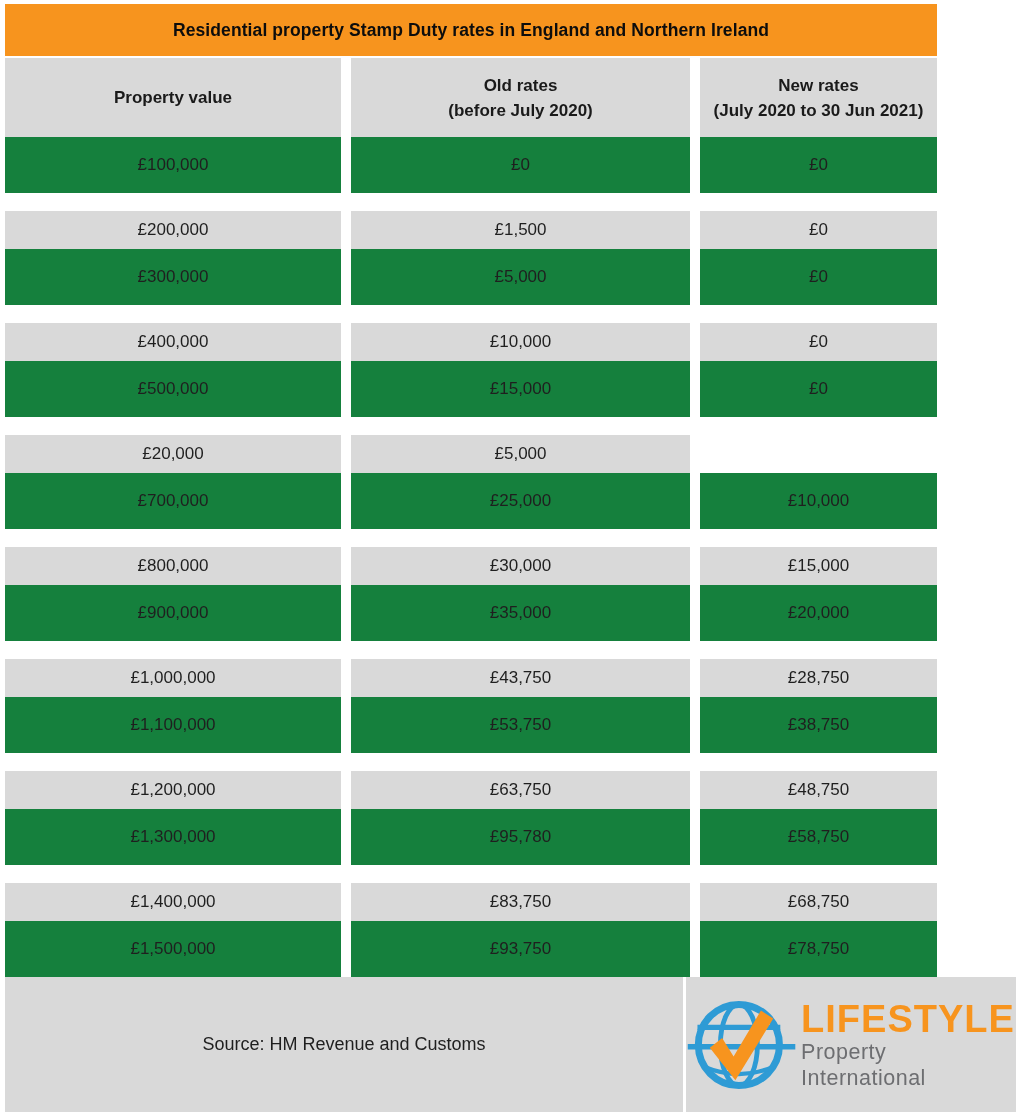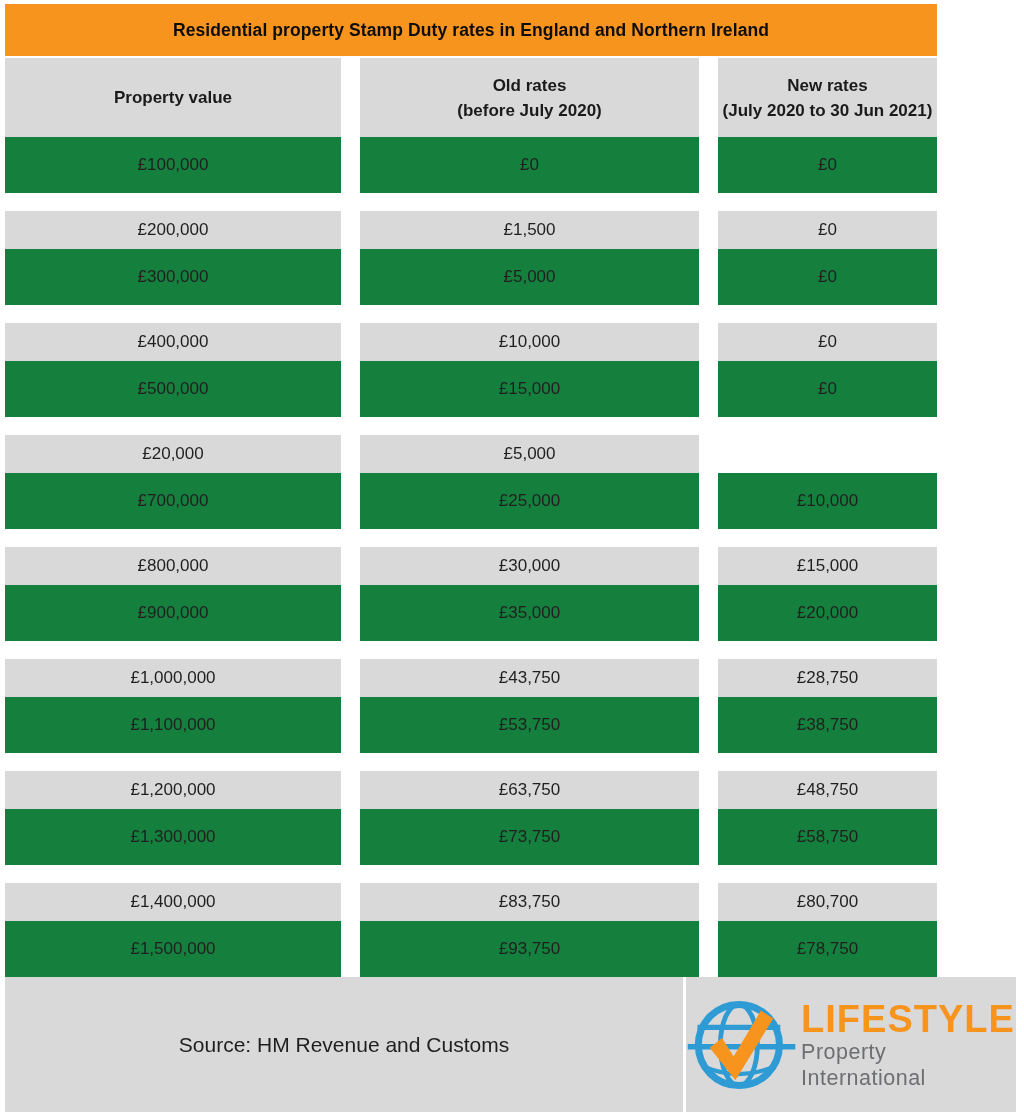--- a/index.html
+++ b/index.html
@@ -29,21 +29,21 @@
   .banner .title {
     font-weight: bold;
     font-size: 17.5px;
     color: #0d0d0d;
     letter-spacing: 0.1px;
   }
   
   .grid-row {
     display: grid;
     grid-template-columns: 336px 339px 1fr;
-    column-gap: 19px;
+    column-gap: 10px;
   }
   .header-row { height: 79px; }
   .header-cell {
     background: #D9D9D9;
     display: flex;
     flex-direction: column;
     align-items: center;
     justify-content: center;
     text-align: center;
     font-weight: bold;
@@ -66,21 +66,21 @@
     grid-template-columns: 678px 1fr;
     column-gap: 3px;
     height: 135px;
   }
   .footer-cell {
     background: #D9D9D9;
     display: flex;
     align-items: center;
     justify-content: center;
   }
-  .source-text { font-size: 21px; color: #1f1f1f; }
+  .source-text { font-size: 18px; color: #1f1f1f; }
   .logo {
     display: flex;
     align-items: center;
     gap: 4px;
   }
   .logo-text { display: flex; flex-direction: column; }
   .logo-brand {
     font-size: 38px;
     color: #F7941E;
     letter-spacing: 1px;
@@ -172,27 +172,27 @@
         <div class="cell">£53,750</div>
         <div class="cell">£38,750</div>
       </div>
       <div class="grid-row data-row dark">
         <div class="cell">£1,200,000</div>
         <div class="cell">£63,750</div>
         <div class="cell">£48,750</div>
       </div>
       <div class="grid-row data-row light">
         <div class="cell">£1,300,000</div>
-        <div class="cell">£73,750</div>
+        <div class="cell">£95,780</div>
         <div class="cell">£58,750</div>
       </div>
       <div class="grid-row data-row dark">
         <div class="cell">£1,400,000</div>
         <div class="cell">£83,750</div>
-        <div class="cell">£80,700</div>
+        <div class="cell">£68,750</div>
       </div>
       <div class="grid-row data-row light">
         <div class="cell">£1,500,000</div>
         <div class="cell">£93,750</div>
         <div class="cell">£78,750</div>
       </div>
     </div>
 
   <div class="footer-row">
     <div class="footer-cell">

